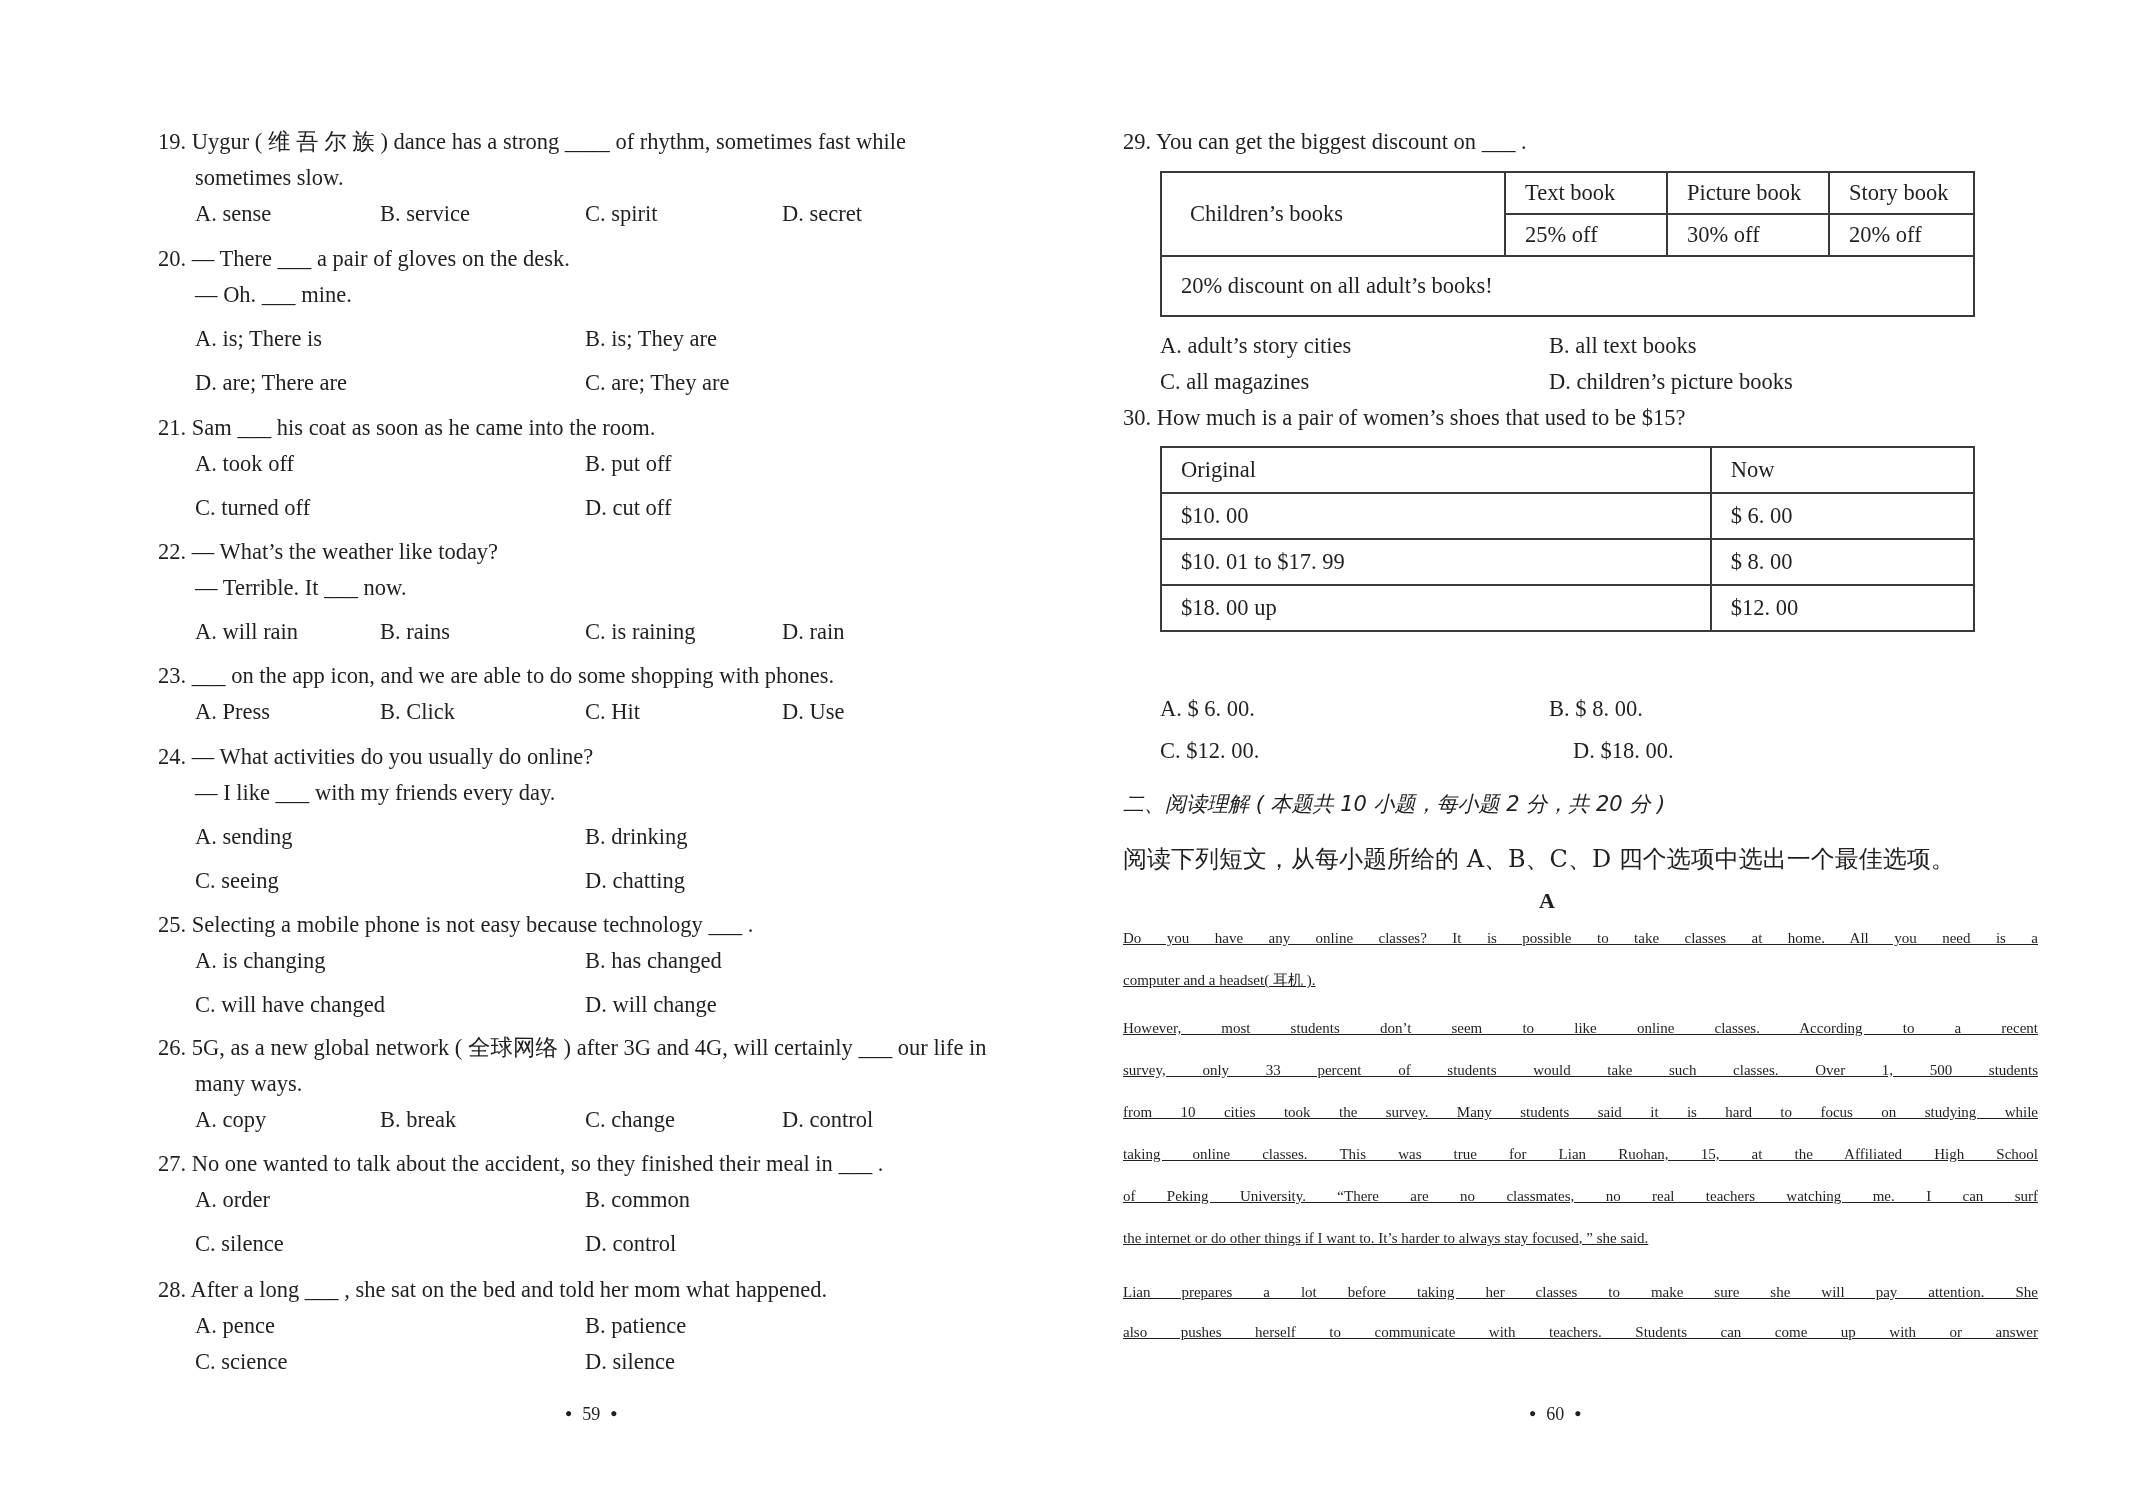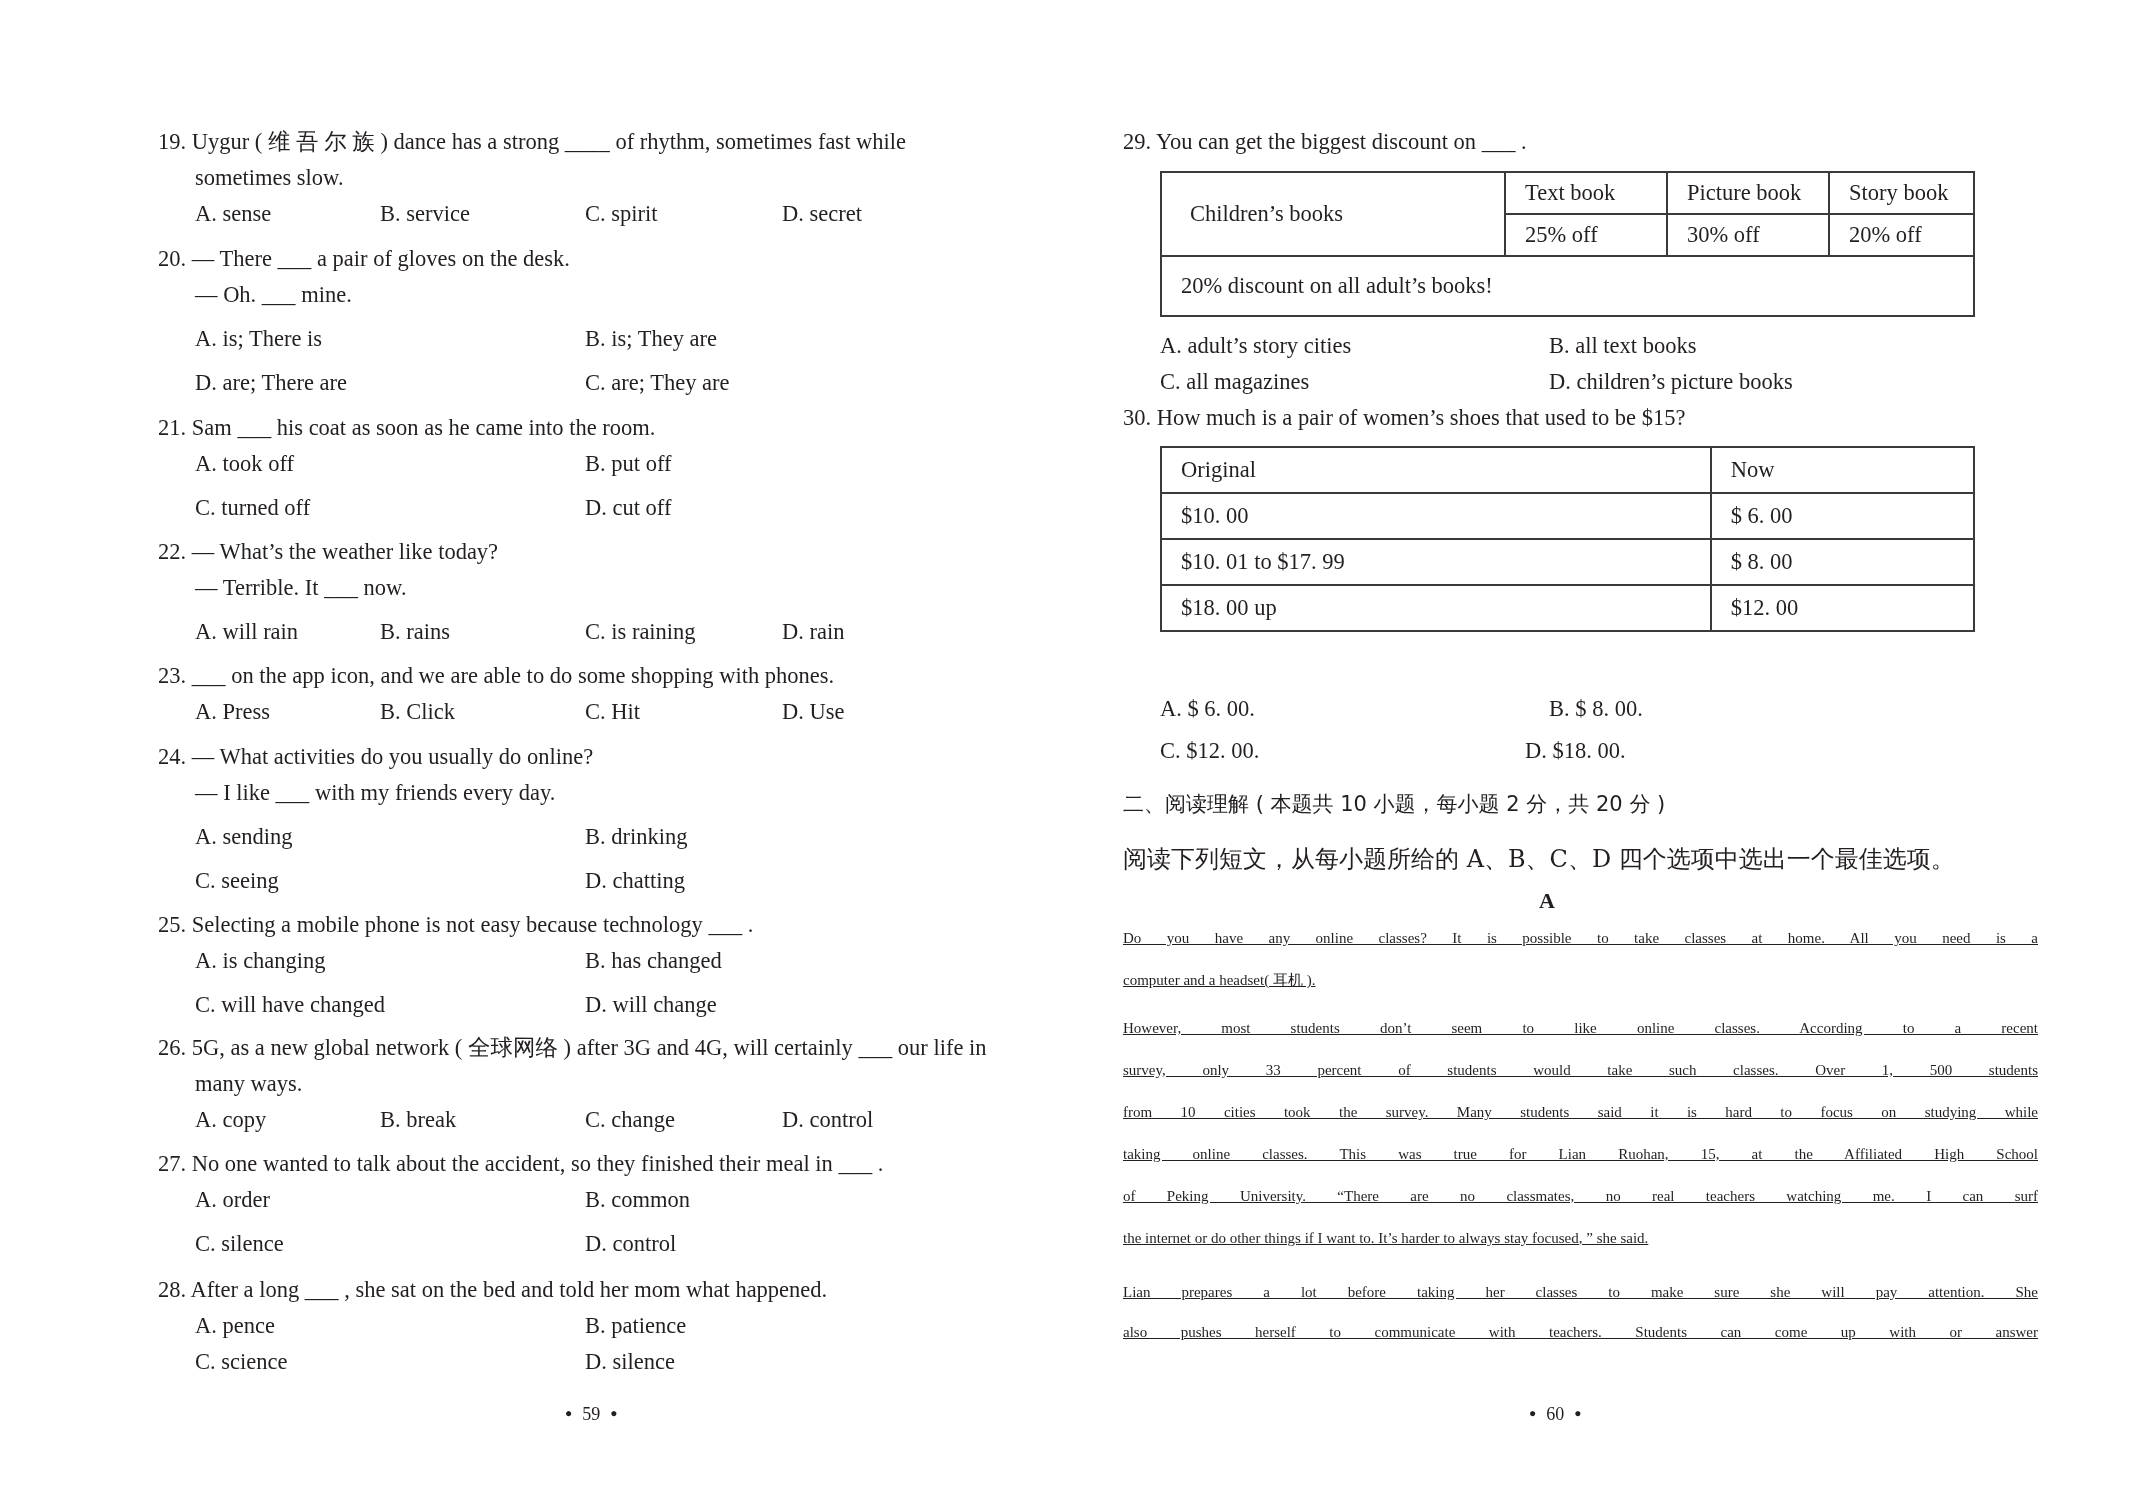--- a/index.html
+++ b/index.html
@@ -167,25 +167,25 @@
       </tr>
       <tr style="height:46px;">
         <td>$18. 00 up</td>
         <td>$12. 00</td>
       </tr>
     </tbody>
       </table>
     <div class="opt" style="left:95px; top:698px;">A. $ 6. 00.</div>
     <div class="opt" style="left:484px; top:698px;">B. $ 8. 00.</div>
     <div class="opt" style="left:95px; top:740px;">C. $12. 00.</div>
-    <div class="opt" style="left:460px; top:740px;">D. $18. 00.</div>
-  </div>
-
-  <div>
-    <div class="abs sec-title" style="left:58px; top:794px;">二、阅读理解 ( 本题共 10 小题，每小题 2 分，共 20 分 )</div>
+    <div class="opt" style="left:508px; top:740px;">D. $18. 00.</div>
+  </div>
+
+  <div>
+    <div class="abs sec-title" style="left:58px; top:794px;font-style:italic;">二、阅读理解 ( 本题共 10 小题，每小题 2 分，共 20 分 )</div>
     <div class="abs instr" style="left:58px; top:847px;">阅读下列短文，从每小题所给的 A、B、C、D 四个选项中选出一个最佳选项。</div>
     <div class="center-a" style="left:474px; top:890px;">A</div>
 
     <div>
       <div class="passage-line justify" style="left:58px; top:931px; width:915px;">Do you have any online classes? It is possible to take classes at home. All you need is a</div>
       <div class="passage-line" style="left:58px; top:973px;">computer and a headset( 耳机 ).</div>
     </div>
 
     <div>
       <div class="passage-line justify" style="left:58px; top:1021px; width:915px;">However, most students don’t seem to like online classes. According to a recent</div>

